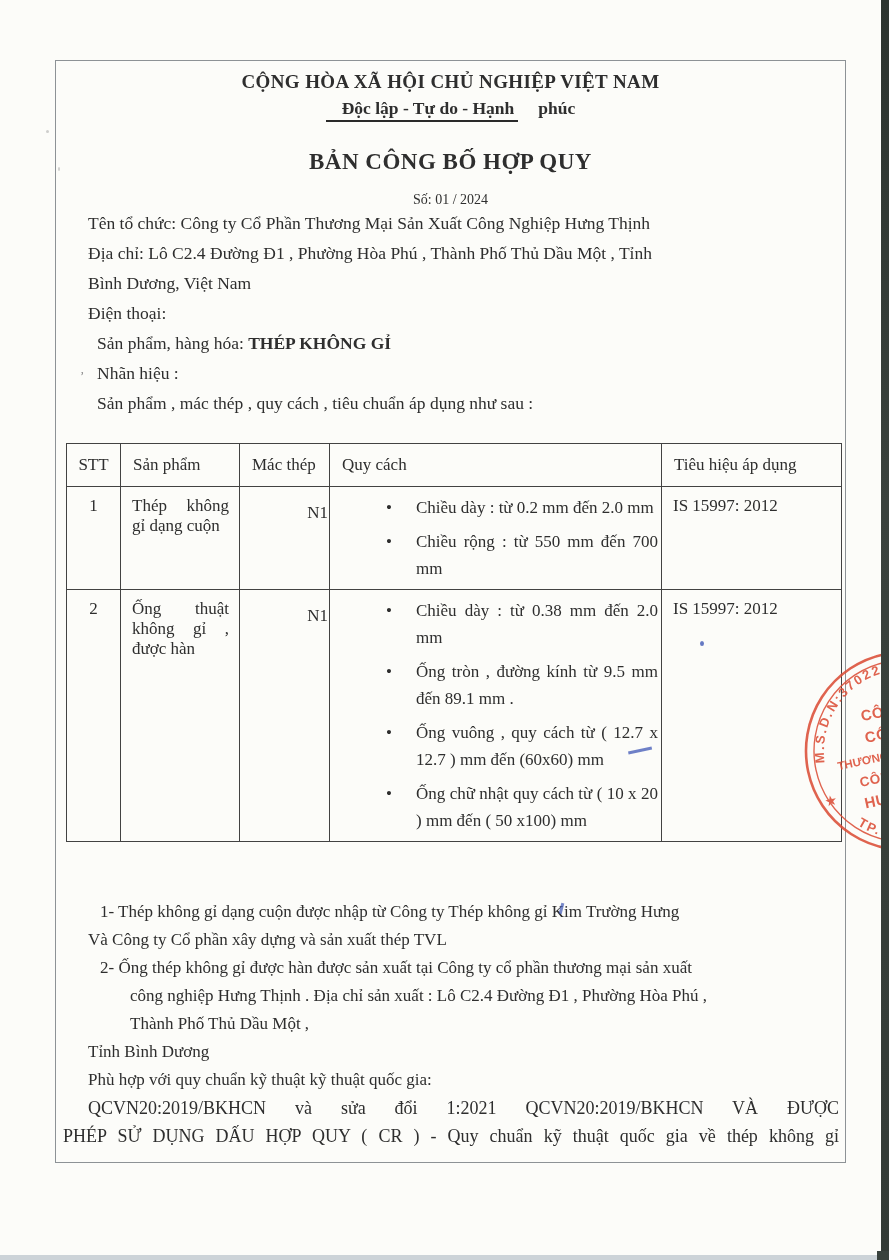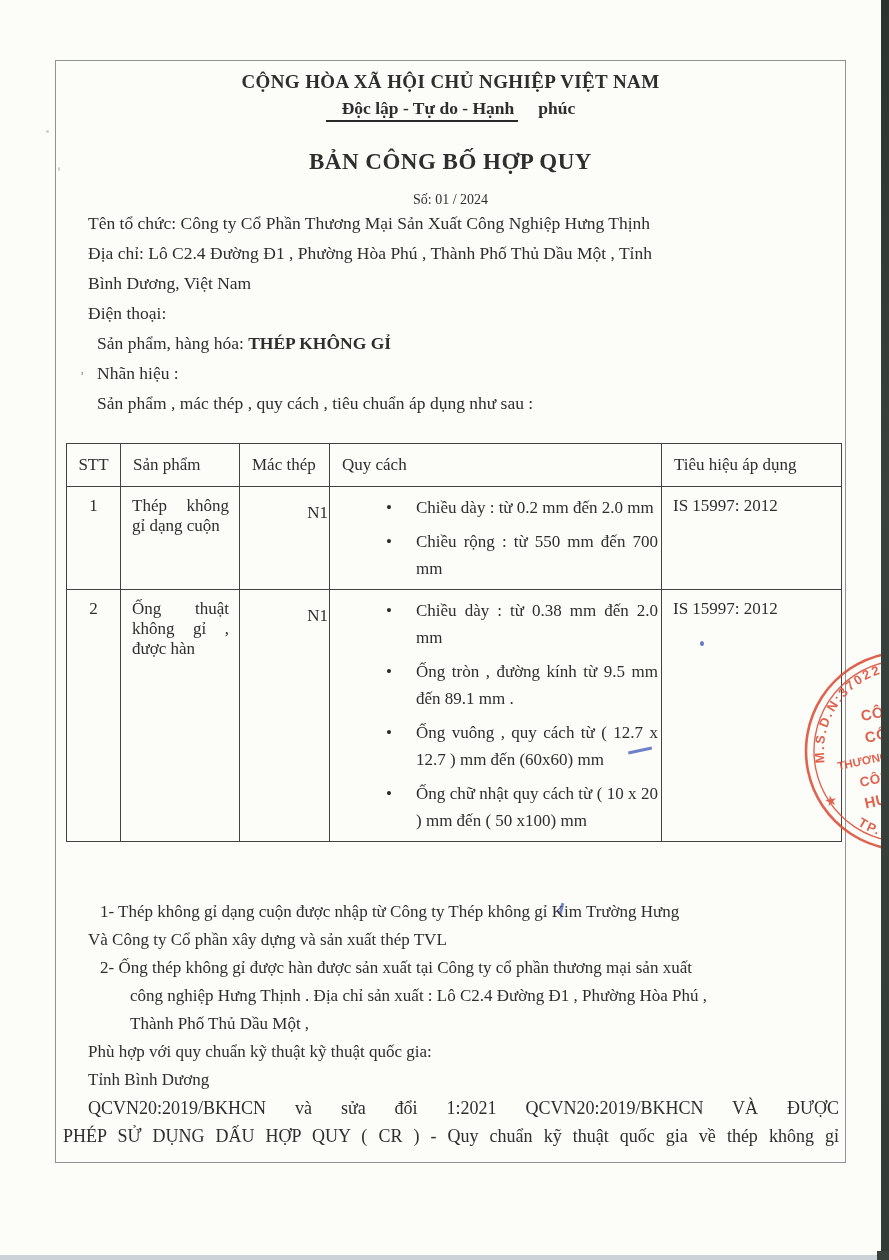--- a/index.html
+++ b/index.html
@@ -146,22 +146,22 @@
         </tr>
       </tbody>
   </table>
 
   <div class="notes">
     <div class="nl-a">1- Thép không gỉ dạng cuộn được nhập từ Công ty Thép không gỉ Kim Trường Hưng</div>
     <div class="nl-b">Và Công ty Cổ phần xây dựng và sản xuất thép TVL</div>
     <div class="nl-a">2- Ống thép không gỉ được hàn được sản xuất tại Công ty cổ phần thương mại sản xuất</div>
     <div class="nl-c">công nghiệp Hưng Thịnh . Địa chỉ sản xuất : Lô C2.4 Đường Đ1 , Phường Hòa Phú ,</div>
     <div class="nl-c">Thành Phố Thủ Dầu Một ,</div>
+    <div class="nl-b">Tỉnh Bình Dương</div>
     <div class="nl-b">Phù hợp với quy chuẩn kỹ thuật kỹ thuật quốc gia:</div>
-    <div class="nl-b">Tỉnh Bình Dương</div>
     <div class="nl-b conf just">QCVN20:2019/BKHCN và sửa đổi 1:2021 QCVN20:2019/BKHCN VÀ ĐƯỢC</div>
     <div class="conf just">PHÉP SỬ DỤNG DẤU HỢP QUY ( CR ) -  Quy chuẩn kỹ thuật quốc gia về thép không gỉ</div>
   </div>
 
   <div class="stamp">
     <svg width="300" height="300" viewBox="0 0 300 300">
       <defs>
         <path id="arcTop" d="M 69,150 A 81,81 0 0 1 231,150"></path>
         <path id="arcBottom" d="M 62,150 A 88,88 0 0 0 238,150"></path>
       </defs>

